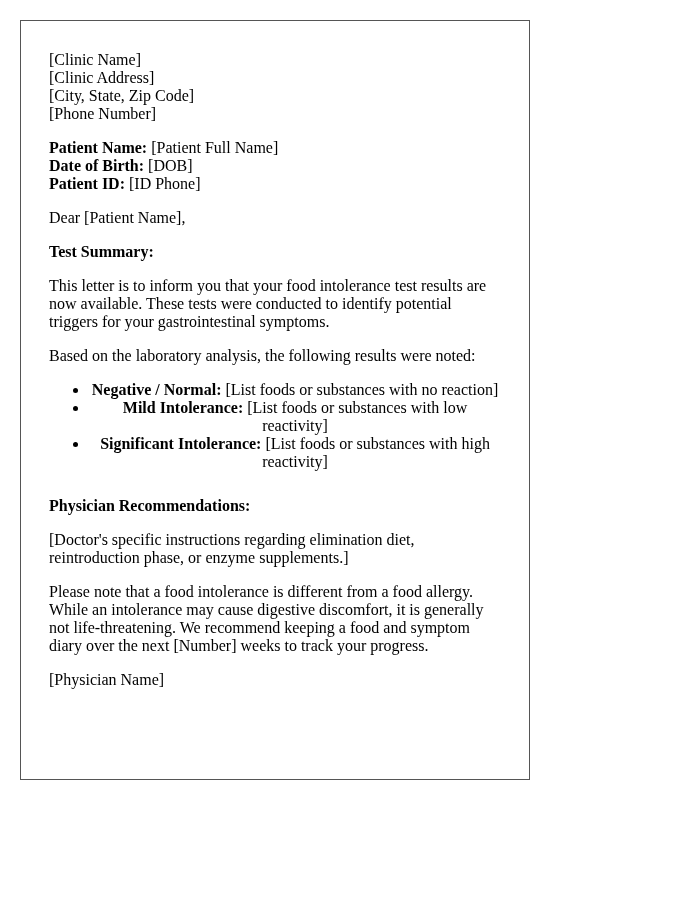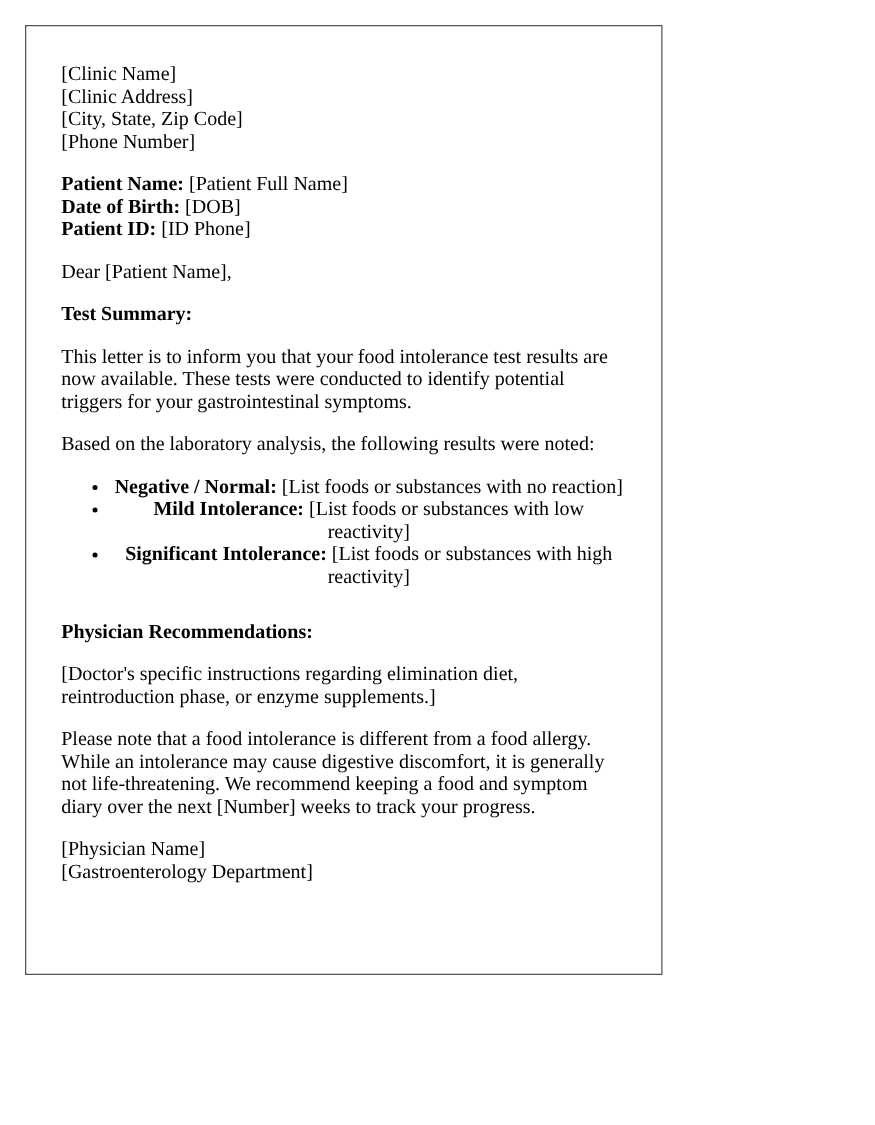--- a/index.html
+++ b/index.html
@@ -38,15 +38,14 @@
     <li><b>Mild Intolerance:</b><span> [List foods or substances with low reactivity]</span></li>
     <li><b>Significant Intolerance:</b><span> [List foods or substances with high reactivity]</span></li>
   </ul>
 
   <p><b>Physician Recommendations:</b></p>
   <p>[Doctor's specific instructions regarding elimination diet, reintroduction phase, or enzyme supplements.]</p>
   <p>Please note that a food intolerance is different from a food allergy. While an intolerance may cause digestive discomfort, it is generally not life-threatening. We recommend keeping a food and symptom diary over the next [Number] weeks to track your progress.</p>
 
   <div class="lines">
     <div>[Physician Name]</div>
-    <div>[Gastroenterology Department]</div>
   </div>
 </div>
 
 </body></html>

